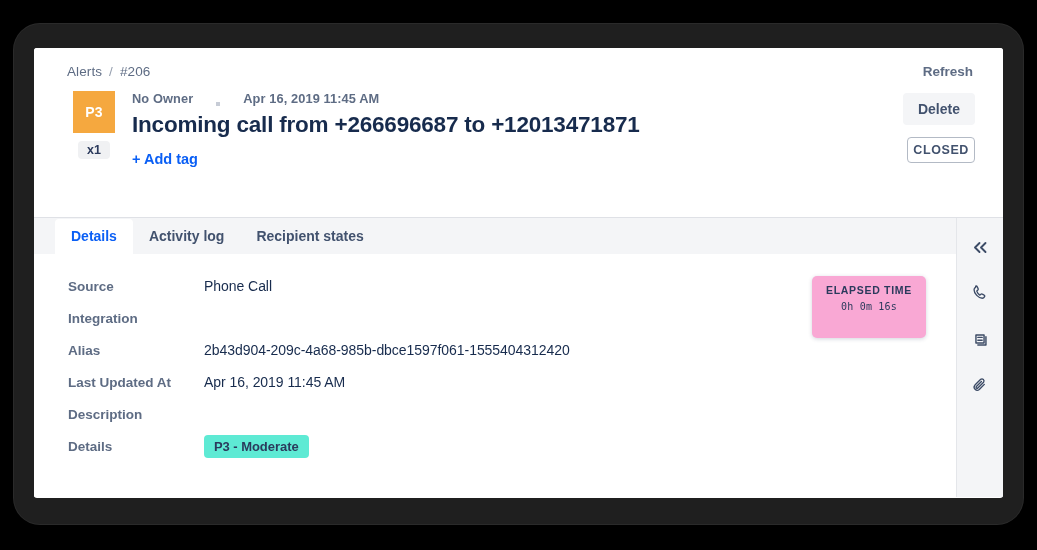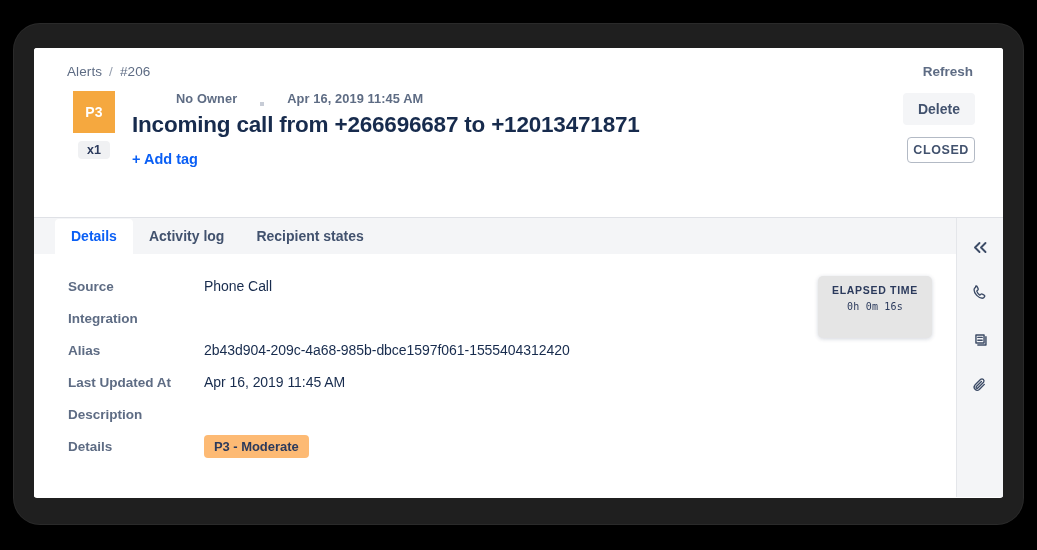--- a/index.html
+++ b/index.html
@@ -111,21 +111,20 @@
   }
   .meta-line {
     display: flex;
     align-items: flex-end;
     gap: 23px;
     font-size: 12.8px;
     color: #5e6c84;
     font-weight: bold;
     letter-spacing: .1px;
     margin-bottom: 5px;
-    margin-left: 44px;
   }
   .meta-dot {
     width: 4px;
     height: 4px;
     background: #c7ccd6;
     display: inline-block;
   }
   .meta-date { font-weight: bold; }
   .alert-title {
     font-size: 22.5px;
@@ -236,35 +235,35 @@
     color: #5e6c84;
     font-weight: bold;
     padding-top: 1px;
   }
   .field-value {
     font-size: 14px;
     color: #172b4d;
     letter-spacing: -.05px;
   }
   .field-value.chip {
-    background: #fdba74;
+    background: #5eead4;
     border-radius: 4px;
     padding: 4px 10px;
     font-weight: bold;
     font-size: 13px;
     color: #2b3a5c;
     margin-top: -3px;
   }
 
   
   .elapsed-card {
     position: absolute;
-    right: 24px;
+    right: 30px;
     top: 22px;
-    background: #e5e5e5;
+    background: #f9a8d4;
     border-radius: 5px;
     box-shadow: 0 1px 4px rgba(9,30,66,.18);
     padding: 8px 14px 26px 14px;
     text-align: center;
   }
   .elapsed-title {
     font-size: 10.5px;
     font-weight: bold;
     letter-spacing: .7px;
     color: #2b3a5c;

